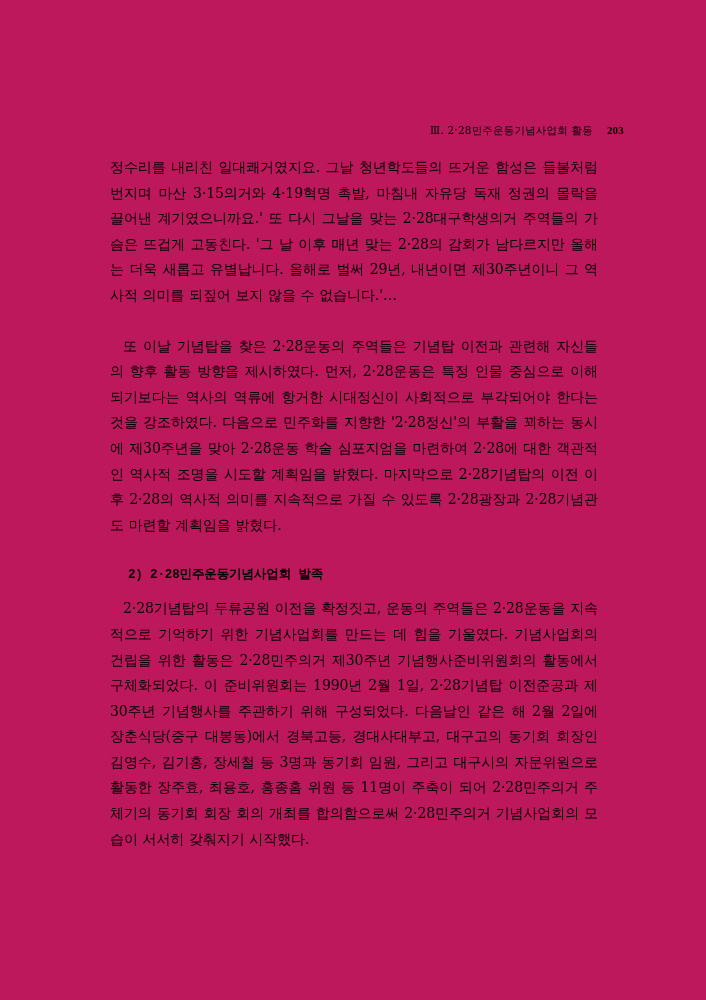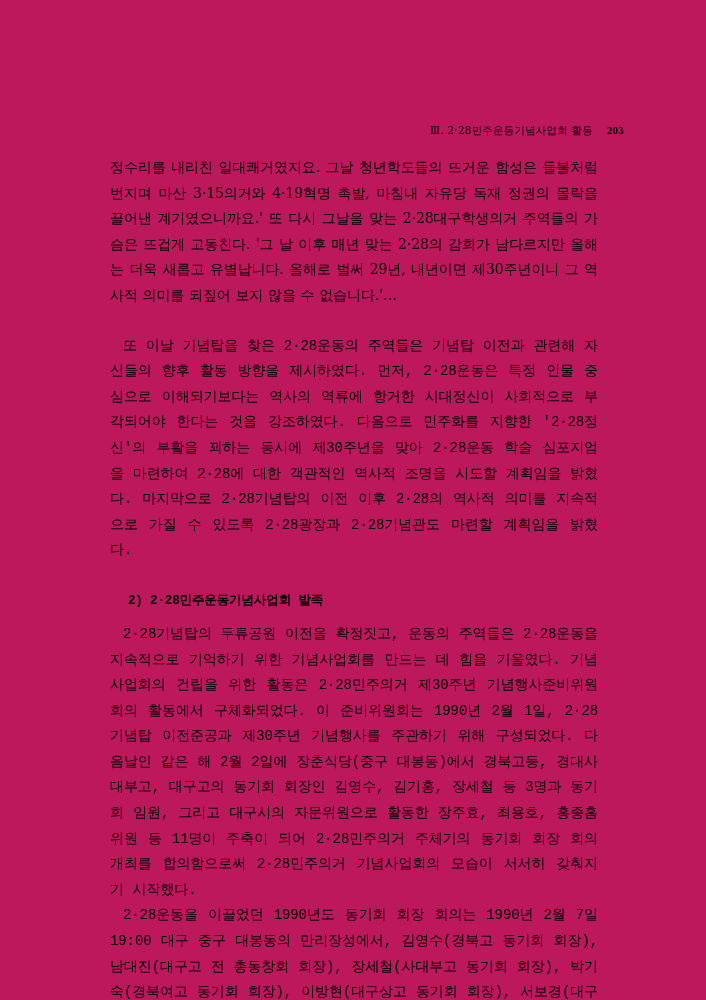--- a/index.html
+++ b/index.html
@@ -53,21 +53,20 @@
     font-family: "DejaVu Serif", serif;
     font-size: 14px;
     line-height: 25.6px;
     text-align: justify;
     text-justify: inter-character;
     letter-spacing: -0.1px;
     word-spacing: 0.4px;
   }
   p.indent {
     text-indent: 13px;
-    font-family: Liberation Mono, monospace;
   }
   .gap-small { height: 25px; }
   .gap-heading { height: 26px; }
   h2.subhead {
     margin: 0;
     font-family: Liberation Mono, monospace;
     font-weight: bold;
     font-size: 12.6px;
     line-height: 22px;
     padding-left: 18px;
@@ -93,17 +92,16 @@
     <p class="para indent">또 이날 기념탑을 찾은 2·28운동의 주역들은 기념탑 이전과 관련해 자신들의 향후 활동 방향을 제시하였다. 먼저, 2·28운동은 특정 인물 중심으로 이해되기보다는 역사의 역류에 항거한 시대정신이 사회적으로 부각되어야 한다는 것을 강조하였다. 다음으로 민주화를 지향한 '2·28정신'의 부활을 꾀하는 동시에 제30주년을 맞아 2·28운동 학술 심포지엄을 마련하여 2·28에 대한 객관적인 역사적 조명을 시도할 계획임을 밝혔다. 마지막으로 2·28기념탑의 이전 이후 2·28의 역사적 의미를 지속적으로 가질 수 있도록 2·28광장과 2·28기념관도 마련할 계획임을 밝혔다.</p>
 
     <div class="gap-heading"></div>
 
     <h2 class="subhead">2) 2·28민주운동기념사업회 발족</h2>
 
     <div class="after-head"></div>
 
     <p class="para indent">2·28기념탑의 두류공원 이전을 확정짓고, 운동의 주역들은 2·28운동을 지속적으로 기억하기 위한 기념사업회를 만드는 데 힘을 기울였다. 기념사업회의 건립을 위한 활동은 2·28민주의거 제30주년 기념행사준비위원회의 활동에서 구체화되었다. 이 준비위원회는 1990년 2월 1일, 2·28기념탑 이전준공과 제30주년 기념행사를 주관하기 위해 구성되었다. 다음날인 같은 해 2월 2일에 장춘식당(중구 대봉동)에서 경북고등, 경대사대부고, 대구고의 동기회 회장인 김영수, 김기홍, 장세철 등 3명과 동기회 임원, 그리고 대구시의 자문위원으로 활동한 장주효, 최용호, 홍종홈 위원 등 11명이 주축이 되어 2·28민주의거 주체기의 동기회 회장 회의 개최를 합의함으로써 2·28민주의거 기념사업회의 모습이 서서히 갖춰지기 시작했다.</p>
 
-    <p class="para indent">2·28운동을 이끌었던 1990년도 동기회 회장 회의는 1990년 2월 7일 19:00 대구 중구 대봉동의 만리장성에서, 김영수(경북고 동기회 회장), 남대진(대구고 전 총동창회 회장), 장세철(사대부고 동기회 회장), 박기숙(경북여고 동기회 회장), 이방현(대구상고 동기회 회장), 서보경(대구농고 동기회 회장), 홍종홈(이전건립추진 자문</p>
 
   </div>
 
 </div>
 
 </body></html>

